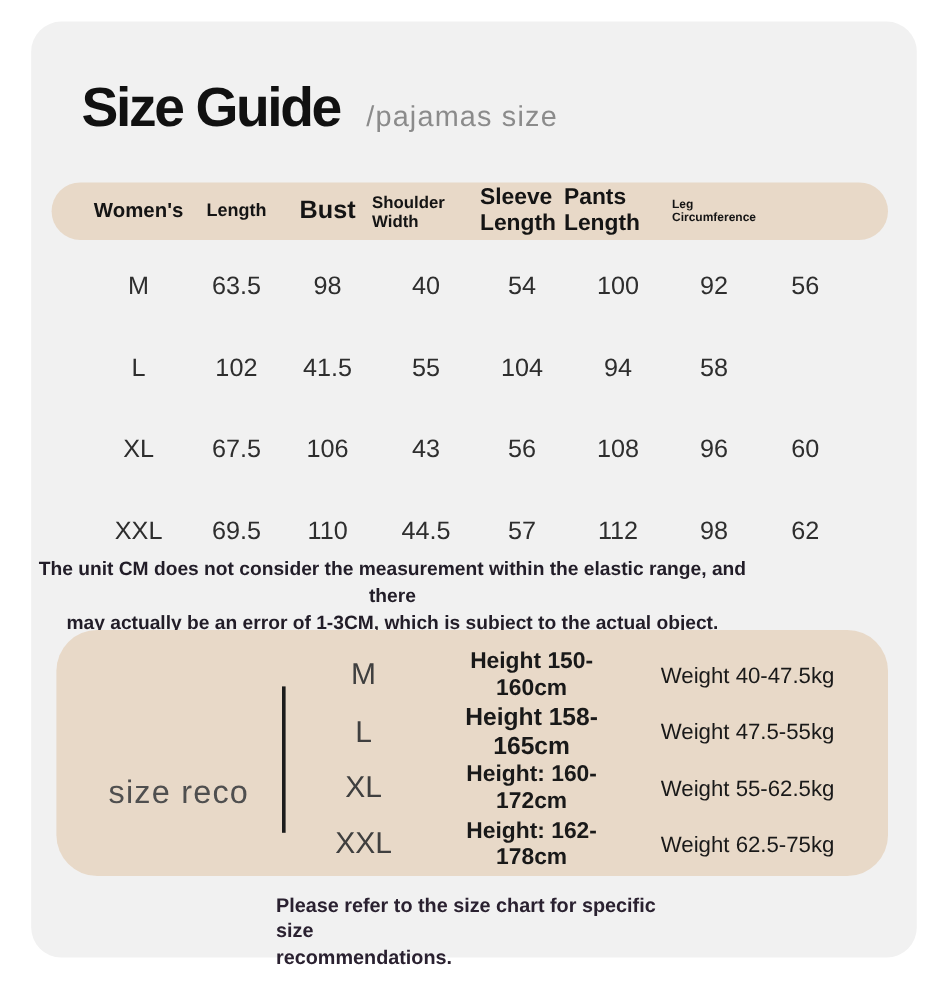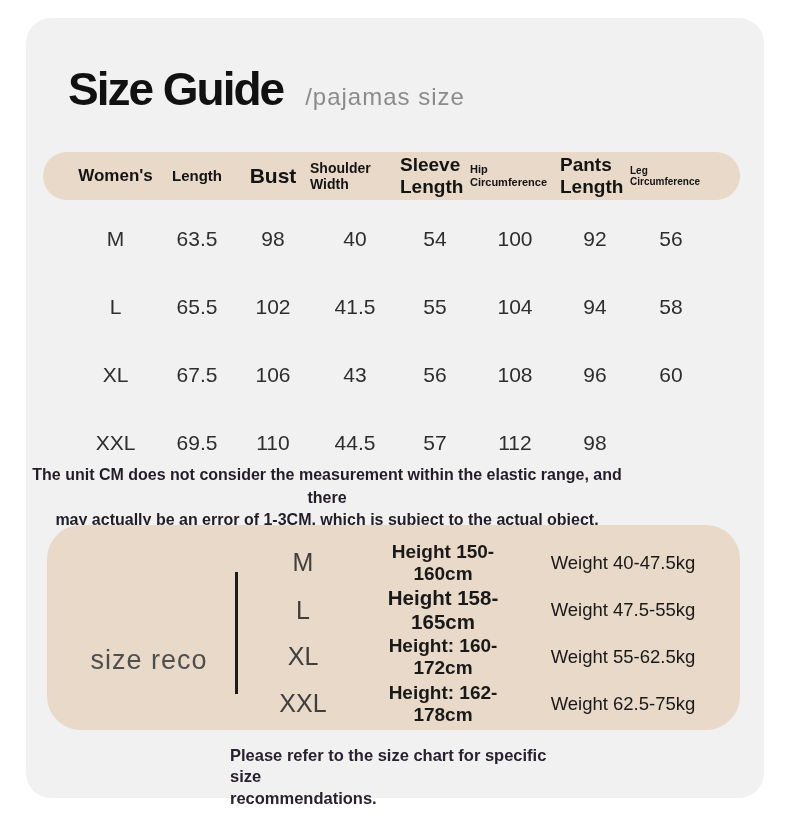--- a/index.html
+++ b/index.html
@@ -79,23 +79,20 @@
       </div>
     <div class="hcell c3">
         <span>Bust</span>
       </div>
     <div class="hcell c4">
         <span>Shoulder Width</span>
       </div>
     <div class="hcell c5">
         <span>Sleeve Length</span>
       </div>
-    <div class="hcell c6">
-        <span>Hip Circumference</span>
-      </div>
     <div class="hcell c7">
         <span>Pants Length</span>
       </div>
     <div class="hcell c8">
         <span>Leg Circumference</span>
       </div>
   </div>
 
   <div class="rows">
     <div class="trow grid8">
@@ -103,21 +100,20 @@
       <div class="cell">63.5</div>
       <div class="cell">98</div>
       <div class="cell">40</div>
       <div class="cell">54</div>
       <div class="cell">100</div>
       <div class="cell">92</div>
       <div class="cell">56</div>
     </div>
     <div class="trow grid8">
       <div class="cell">L</div>
-      <div class="cell">65.5</div>
       <div class="cell">102</div>
       <div class="cell">41.5</div>
       <div class="cell">55</div>
       <div class="cell">104</div>
       <div class="cell">94</div>
       <div class="cell">58</div>
     </div>
     <div class="trow grid8">
       <div class="cell">XL</div>
       <div class="cell">67.5</div>
@@ -129,20 +125,21 @@
       <div class="cell">60</div>
     </div>
     <div class="trow grid8">
       <div class="cell">XXL</div>
       <div class="cell">69.5</div>
       <div class="cell">110</div>
       <div class="cell">44.5</div>
       <div class="cell">57</div>
       <div class="cell">112</div>
       <div class="cell">98</div>
+      <div class="cell">62</div>
     </div>
   </div>
 
   <div class="note">
     <div>The unit CM does not consider the measurement within the elastic range, and there</div>
     <div>may actually be an error of 1-3CM, which is subject to the actual object.</div>
   </div>
 
   <div class="reco">
     <div class="reco-sub">size reco</div>

